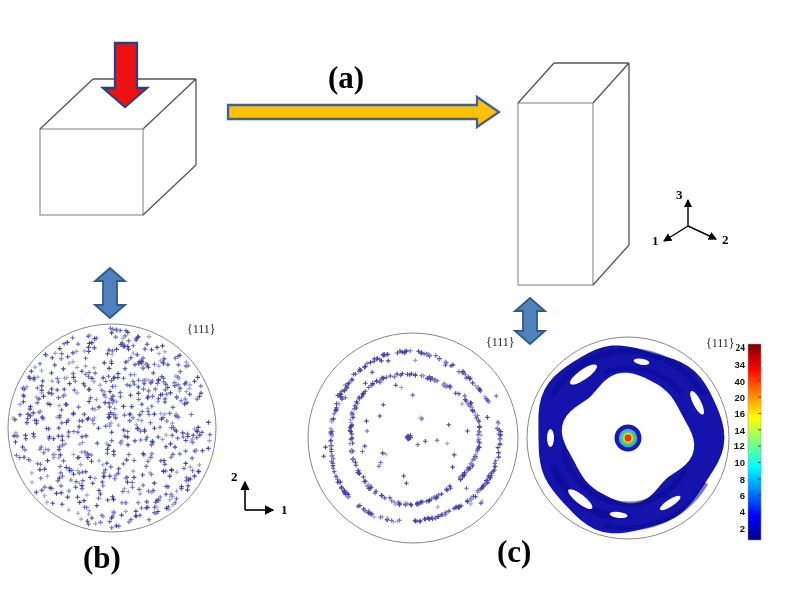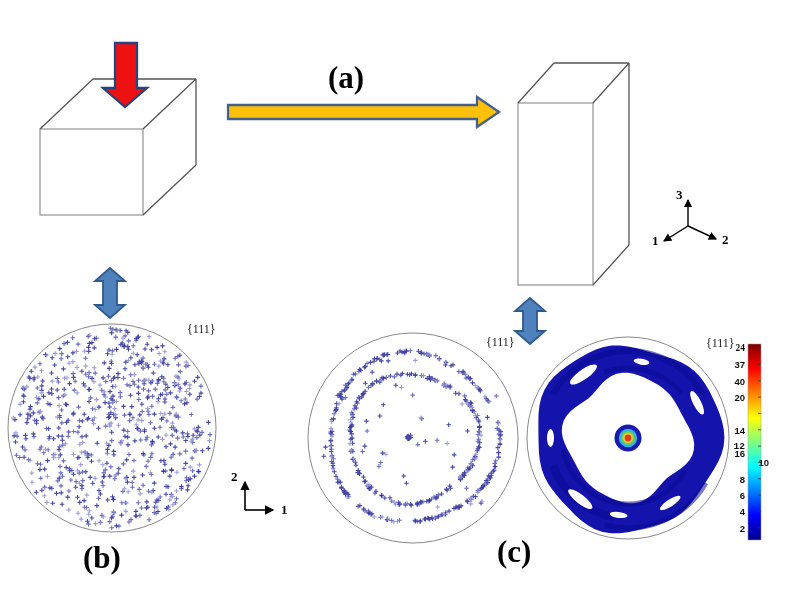--- a/index.html
+++ b/index.html
@@ -137,22 +137,22 @@
   <div class="lbl axis-num" style="left:722px;top:233px;">2</div>
 
   <div class="lbl axis-num" style="left:231px;top:470px;">2</div>
   <div class="lbl axis-num" style="left:281px;top:503px;">1</div>
 
   <div id="cb-labels">
       <div class="cb-tick" style="left: 745px; top: 527.8px;">2</div>
       <div class="cb-tick" style="left: 745px; top: 511.4px;">4</div>
       <div class="cb-tick" style="left: 745px; top: 495.1px;">6</div>
       <div class="cb-tick" style="left: 745px; top: 478.8px;">8</div>
-      <div class="cb-tick" style="left: 745px; top: 462.4px; margin-left: 24px;">10</div>
+      <div class="cb-tick" style="left: 745px; top: 462.4px;">10</div>
       <div class="cb-tick" style="left: 745px; top: 446.1px; font-family: Liberation Mono, monospace;">12</div>
       <div class="cb-tick" style="left: 745px; top: 429.8px;">14</div>
-      <div class="cb-tick" style="left: 745px; top: 413.4px; margin-top: 40px;">16</div>
+      <div class="cb-tick" style="left: 745px; top: 413.4px;">16</div>
       <div class="cb-tick" style="left: 745px; top: 397.1px;">20</div>
       <div class="cb-tick" style="left: 745px; top: 380.8px;">40</div>
-      <div class="cb-tick" style="left: 745px; top: 364.4px;">37</div>
+      <div class="cb-tick" style="left: 745px; top: 364.4px;">34</div>
       <div class="cb-tick" style="left: 745px; top: 348.1px; font-family: Liberation Serif, serif;">24</div>
     </div>
 </div>
 
 </body></html>

